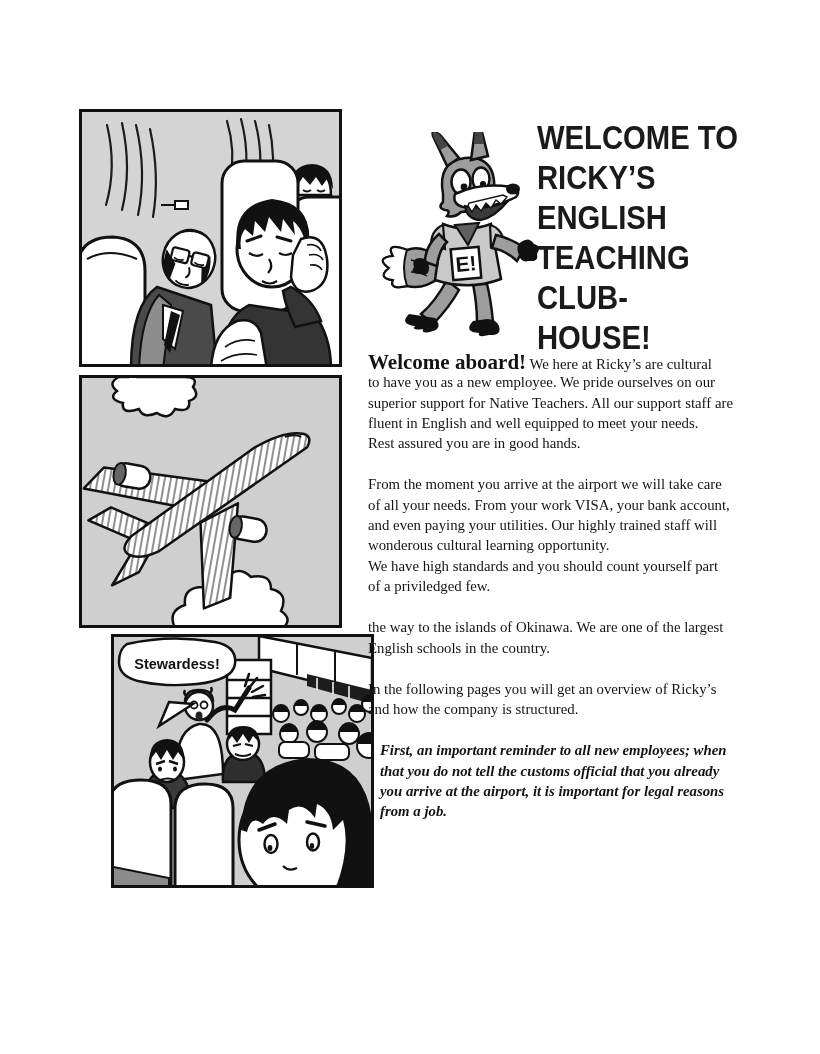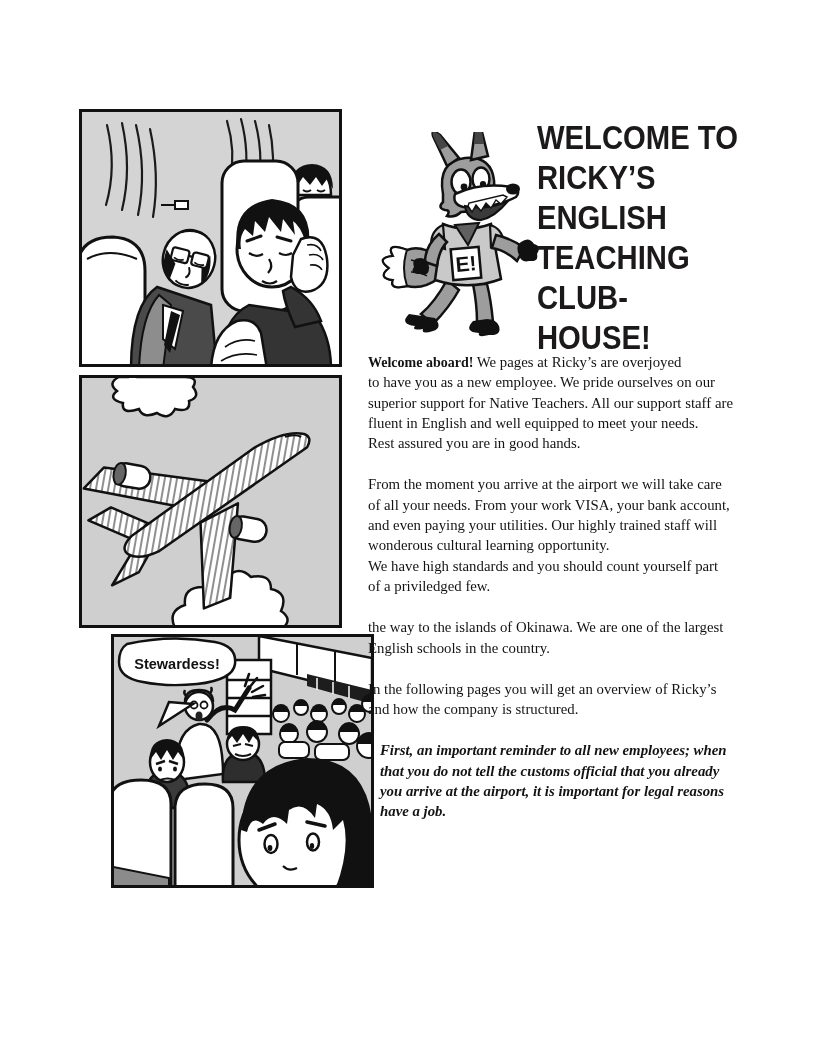--- a/index.html
+++ b/index.html
@@ -12,21 +12,21 @@
   #panel3{top:634px;margin-left:32px;}
   .headline{position:absolute;left:537px;top:117px;}
   .headline .hl{font-family:"Liberation Sans", sans-serif;font-weight:bold;
         font-size:34px;line-height:40px;letter-spacing:0px;color:#1b191a;
         transform:scaleX(0.86);transform-origin:left center;white-space:nowrap;}
   .mascot{position:absolute;left:381px;top:132px;}
   .bodycol{position:absolute;left:368px;top:352px;width:384px;
         font-size:14.8px;line-height:20.3px;}
   .para{margin:0 0 21px 0;}
   .tline{white-space:nowrap;height:20.3px;}
-  .lead{font-weight:bold;font-size:14px;}
+  .lead{font-weight:bold;font-size:21px;}
   .warn .tline{font-weight:bold;font-style:italic;margin-left:12px;}
 </style>
 </head>
 <body>
 
 <div class="page">
 
   <div class="panel" id="panel1">
     <svg width="263" height="258" viewBox="0 0 263 258">
       <rect width="263" height="258" fill="#d4d4d4"></rect>
@@ -286,21 +286,21 @@
     <div class="hl">WELCOME TO</div>
     <div class="hl">RICKY’S</div>
     <div class="hl">ENGLISH</div>
     <div class="hl">TEACHING</div>
     <div class="hl">CLUB-</div>
     <div class="hl">HOUSE!</div>
   </div>
 
   <div class="bodycol">
     <div class="para">
-      <div class="tline"><span class="lead">Welcome aboard!</span> <span>We pages at Ricky’s are overjoyed</span></div>
+      <div class="tline"><span class="lead">Welcome aboard!</span> <span>We here at Ricky’s are cultural</span></div>
       <div class="tline">to have you as a new employee. We pride ourselves on our</div>
       <div class="tline">superior support for Native Teachers. All our support staff are</div>
       <div class="tline">fluent in English and well equipped to meet your needs.</div>
       <div class="tline">Rest assured you are in good hands.</div>
     </div>
     <div class="para">
       <div class="tline">From the moment you arrive at the airport we will take care</div>
       <div class="tline">of all your needs. From your work VISA, your bank account,</div>
       <div class="tline">and even paying your utilities. Our highly trained staff will</div>
       <div class="tline">wonderous cultural learning opportunity.</div>
@@ -312,17 +312,17 @@
       <div class="tline">English schools in the country.</div>
     </div>
     <div class="para">
       <div class="tline">In the following pages you will get an overview of Ricky’s</div>
       <div class="tline">and how the company is structured.</div>
     </div>
     <div class="para warn">
       <div class="tline">First, an important reminder to all new employees; when</div>
       <div class="tline">that you do not tell the customs official that you already</div>
       <div class="tline">you arrive at the airport, it is important for legal reasons</div>
-      <div class="tline">have a job.</div>
+      <div class="tline">from a job.</div>
     </div>
   </div>
 
 </div>
 
 </body></html>

